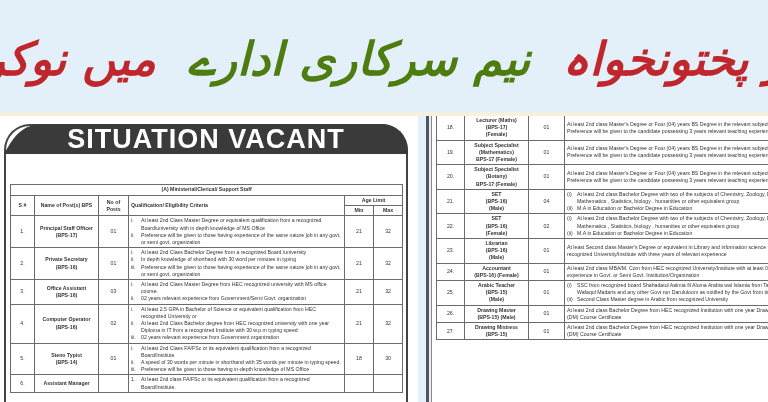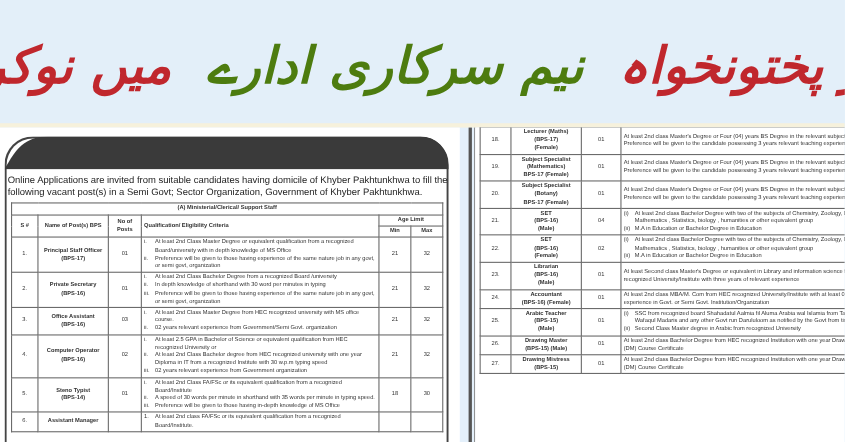--- a/index.html
+++ b/index.html
@@ -94,21 +94,21 @@
     <span class="red">خیبر پختونخواہ</span>
     <span class="black">نیم سرکاری ادارے</span>
     <span class="red">میں نوکریاں</span>
   </div>
 </div>
 <div class="strip"></div>
 
 <div class="left-doc">
   <div class="frame"></div>
   <div class="vacant-head"></div>
-  <div class="intro">Online Applications are invited from suitable candidates having domicile of Khyber Pakhtunkhwa to fill the following vacant post(s) in a Semi Govt; Sector Organization, Government of Khyber Pakhtunkhwa.</div>
+  <div class="vacant-text">SITUATION VACANT</div>
 
   <table class="jobs left-table">
     <colgroup>
       <col style="width:24px">
         <col style="width:64px">
         <col style="width:30px">
         <col style="width:216px">
         <col style="width:29px">
         <col style="width:29px">
     </colgroup>

